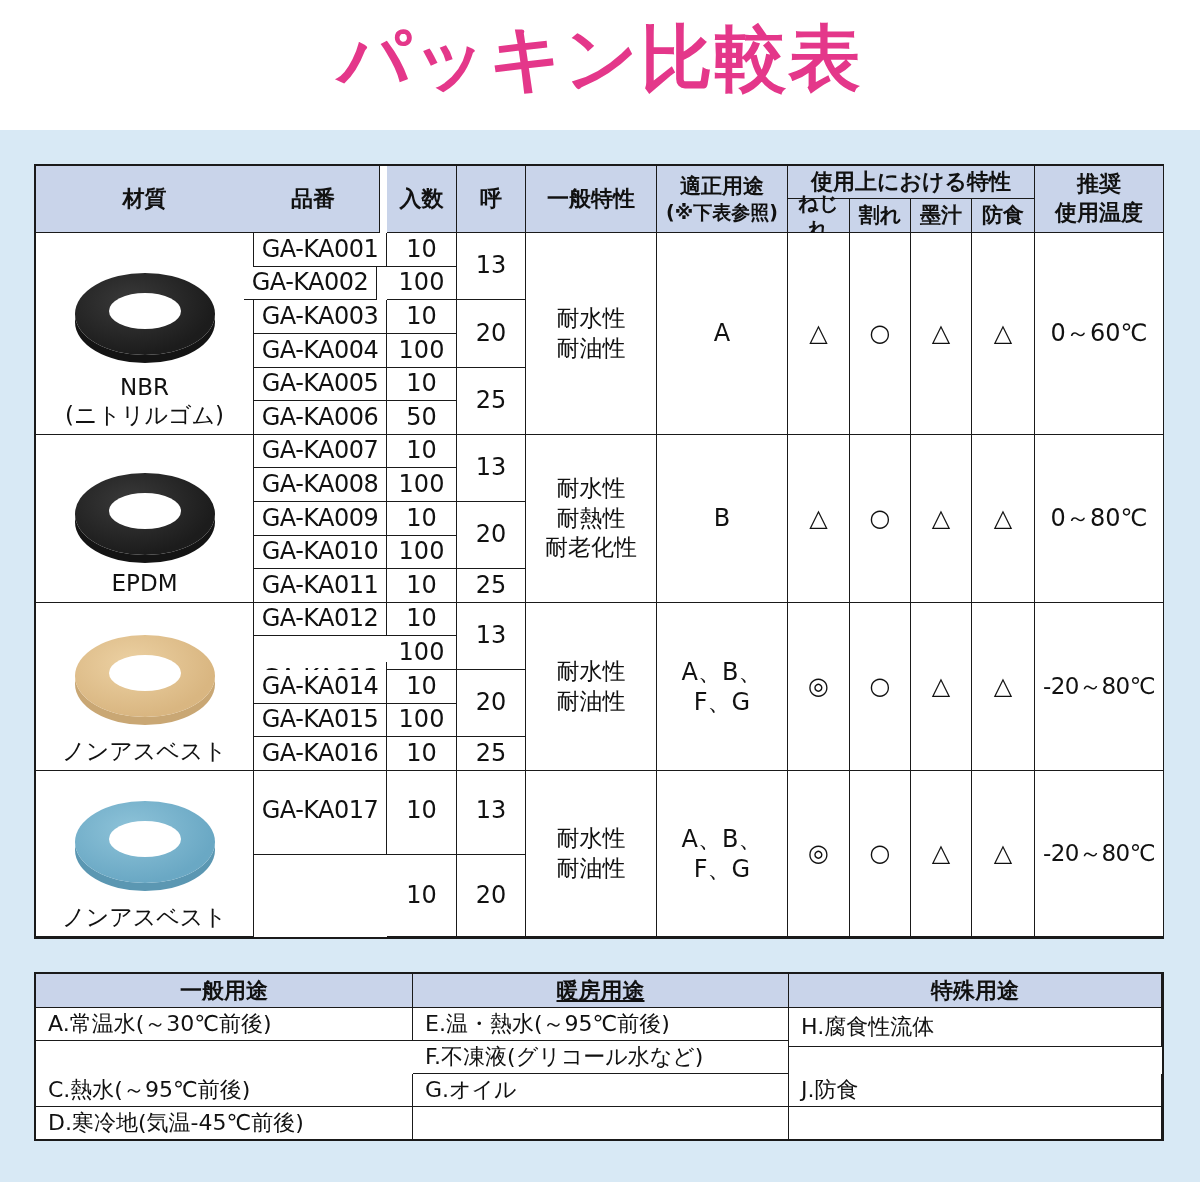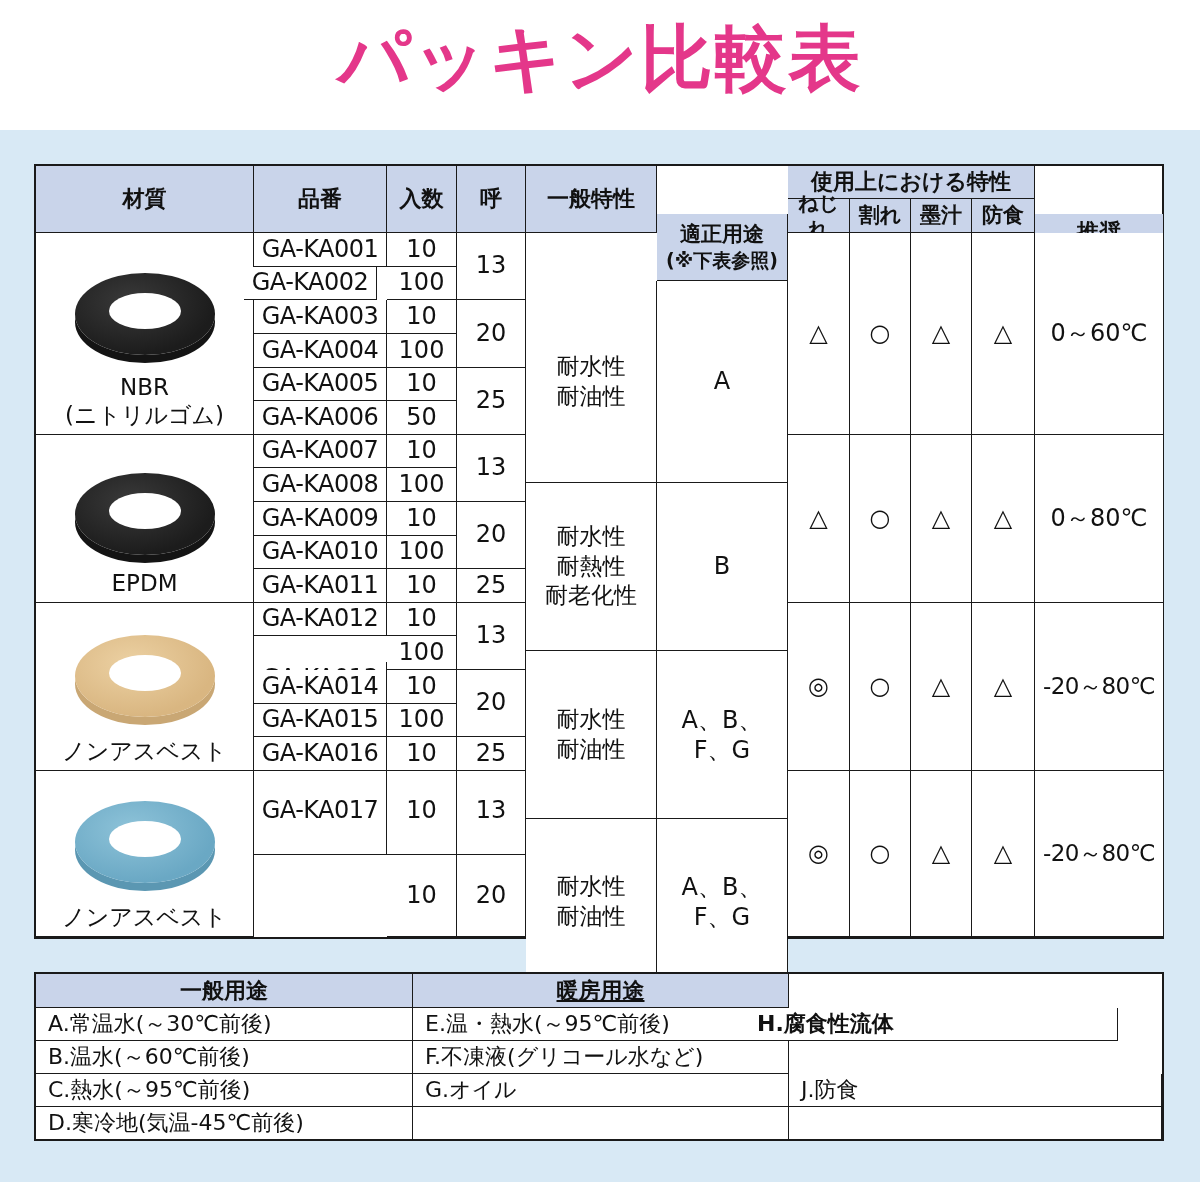--- a/index.html
+++ b/index.html
@@ -19,21 +19,21 @@
     background: #ffffff; border: 2px solid #1a1a1a;
   }
   .c {
     position: absolute; border-right: 1.5px solid #1a1a1a; border-bottom: 1.5px solid #1a1a1a;
     display: flex; align-items: center; justify-content: center; text-align: center;
     font-size: 24px; line-height: 1.3; background: #ffffff;
   }
   .h { background: #c9d4ea; font-weight: bold; font-size: 22px; }
   .h.sm { font-size: 21px; }
   .pn { font-size: 24px; letter-spacing: -0.5px; }
-  .col { flex-direction: column; margin-top: 48px; }
+  .col { flex-direction: column; }
   .sym { font-size: 24px; }
   .mat { flex-direction: column; justify-content: flex-end; padding-bottom: 4px; }
   .mat .lbl { font-size: 23px; line-height: 1.25; }
   .mat .lbl.small { font-size: 19px; }
   .ring { width: 140px; height: 82px; border-radius: 50%; margin-bottom: 18px; position: relative; }
   .ring::after {
     content: ""; position: absolute; left: 34px; top: 20px; width: 72px; height: 36px;
     border-radius: 50%; background: #ffffff;
   }
   .ring.black { background: radial-gradient(ellipse at 40% 35%, #3a3a3a, #1c1c1c 70%); box-shadow: 0 8px 0 #141414; }
@@ -52,21 +52,21 @@
 </style>
 </head>
 <body>
 
 <div class="title">パッキン比較表</div>
 <div class="panel"></div>
 
 <div class="tbl">
 
   <div class="c h" style="left:0;top:0;width:218px;height:67px;">材質</div>
-  <div class="c h" style="left:218px;top:0;width:133px;height:67px;">品番</div>
+  <div class="c h" style="left:211px;top:0;width:133px;height:67px;">品番</div>
   <div class="c h" style="left:351px;top:0;width:70px;height:67px;">入数</div>
   <div class="c h" style="left:421px;top:0;width:69px;height:67px;">呼</div>
   <div class="c h" style="left:490px;top:0;width:131px;height:67px;">一般特性</div>
   <div class="c h sm col" style="left:621px;top:0;width:131px;height:67px;">
     <span>適正用途</span>
     <span style="font-size:19px;">(※下表参照)</span>
   </div>
   <div class="c h" style="left:752px;top:0;width:247px;height:33px;">使用上における特性</div>
   <div class="c h sm" style="left:752px;top:33px;width:62px;height:34px;font-size:20px;">ねじれ</div>
   <div class="c h sm" style="left:814px;top:33px;width:61px;height:34px;">割れ</div>
@@ -192,26 +192,26 @@
   <div class="c sym" style="left:752px;top:605px;width:62px;height:166px;">◎</div>
   <div class="c sym" style="left:814px;top:605px;width:61px;height:166px;">○</div>
   <div class="c sym" style="left:875px;top:605px;width:61px;height:166px;">△</div>
   <div class="c sym" style="left:936px;top:605px;width:63px;height:166px;">△</div>
   <div class="c" style="left:999px;top:605px;width:129px;height:166px;font-size:23px;letter-spacing:-0.5px;">-20～80℃</div>
 </div>
 
 <div class="legend">
   <div class="lc h" style="left:0;top:0;width:377px;height:34px;">一般用途</div>
   <div class="lc h" style="left:377px;top:0;width:376px;height:34px;text-decoration:underline;">暖房用途</div>
+  <div class="lc h" style="left:753px;top:0;width:373px;height:34px;">特殊用途</div>
 
   <div class="lc" style="left:0;top:34px;width:377px;height:33px;">A.常温水(～30℃前後)</div>
   <div class="lc" style="left:377px;top:34px;width:376px;height:33px;">E.温・熱水(～95℃前後)</div>
-  <div class="lc" style="left:709px;top:34px;width:373px;height:33px;font-weight:bold;">H.腐食性流体</div>
-
-  <div class="lc" style="left:0;top:67px;width:377px;height:33px;">B.温水(～60℃前後)</div>
+  <div class="lc" style="left:753px;top:34px;width:373px;height:39px;">H.腐食性流体</div>
+
   <div class="lc" style="left:377px;top:67px;width:376px;height:33px;">F.不凍液(グリコール水など)</div>
 
   <div class="lc" style="left:0;top:100px;width:377px;height:33px;">C.熱水(～95℃前後)</div>
   <div class="lc" style="left:377px;top:100px;width:376px;height:33px;">G.オイル</div>
   <div class="lc" style="left:753px;top:100px;width:373px;height:33px;">J.防食</div>
 
   <div class="lc" style="left:0;top:133px;width:377px;height:32px;border-bottom:none;">D.寒冷地(気温-45℃前後)</div>
   <div class="lc" style="left:377px;top:133px;width:376px;height:32px;border-bottom:none;"></div>
   <div class="lc" style="left:753px;top:133px;width:373px;height:32px;border-bottom:none;"></div>
 </div>

